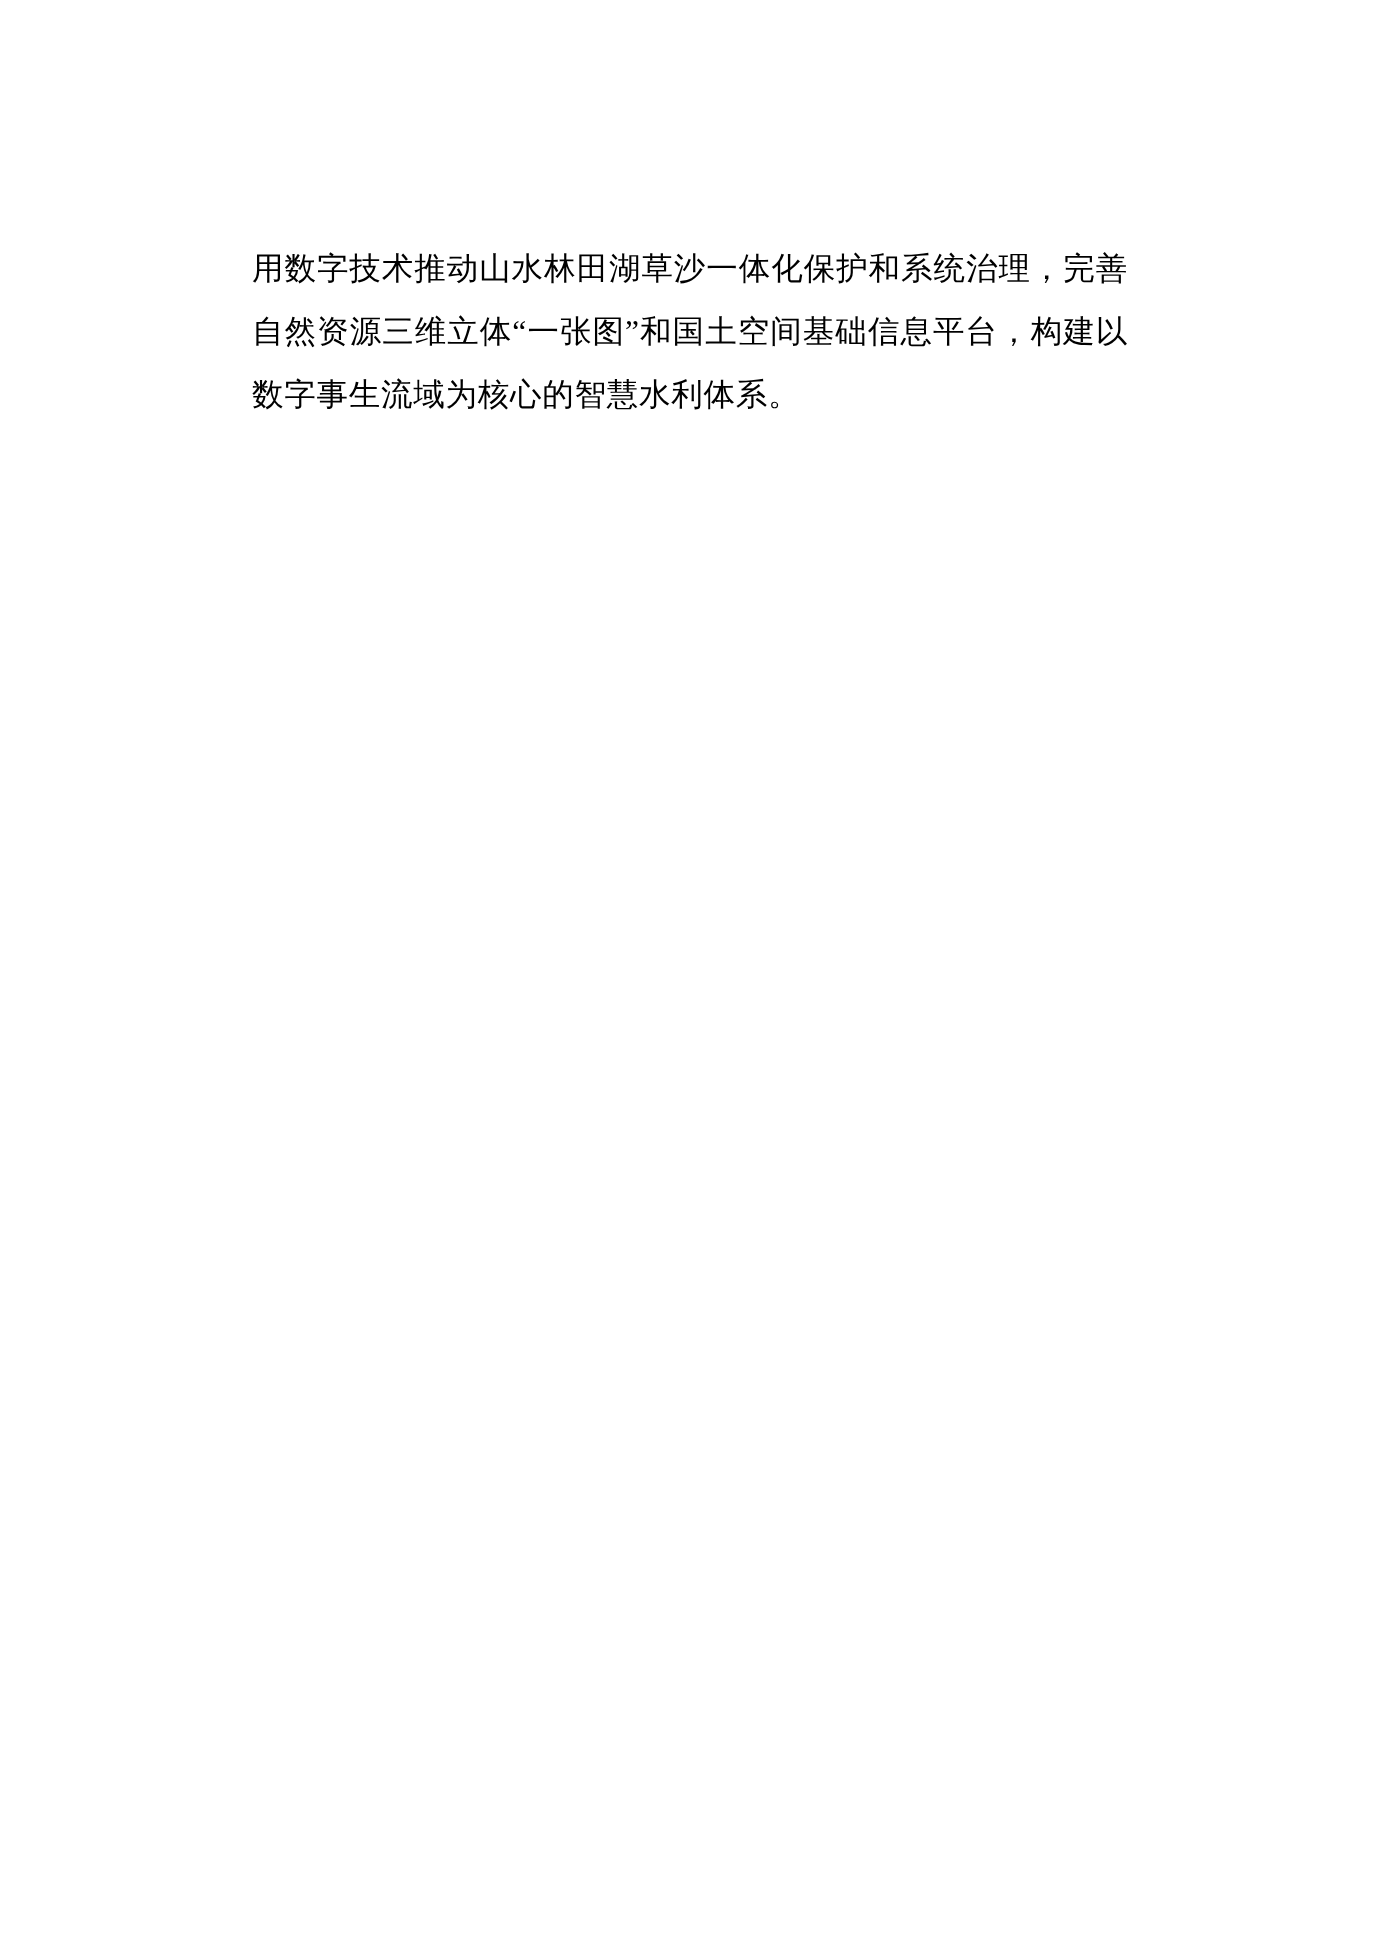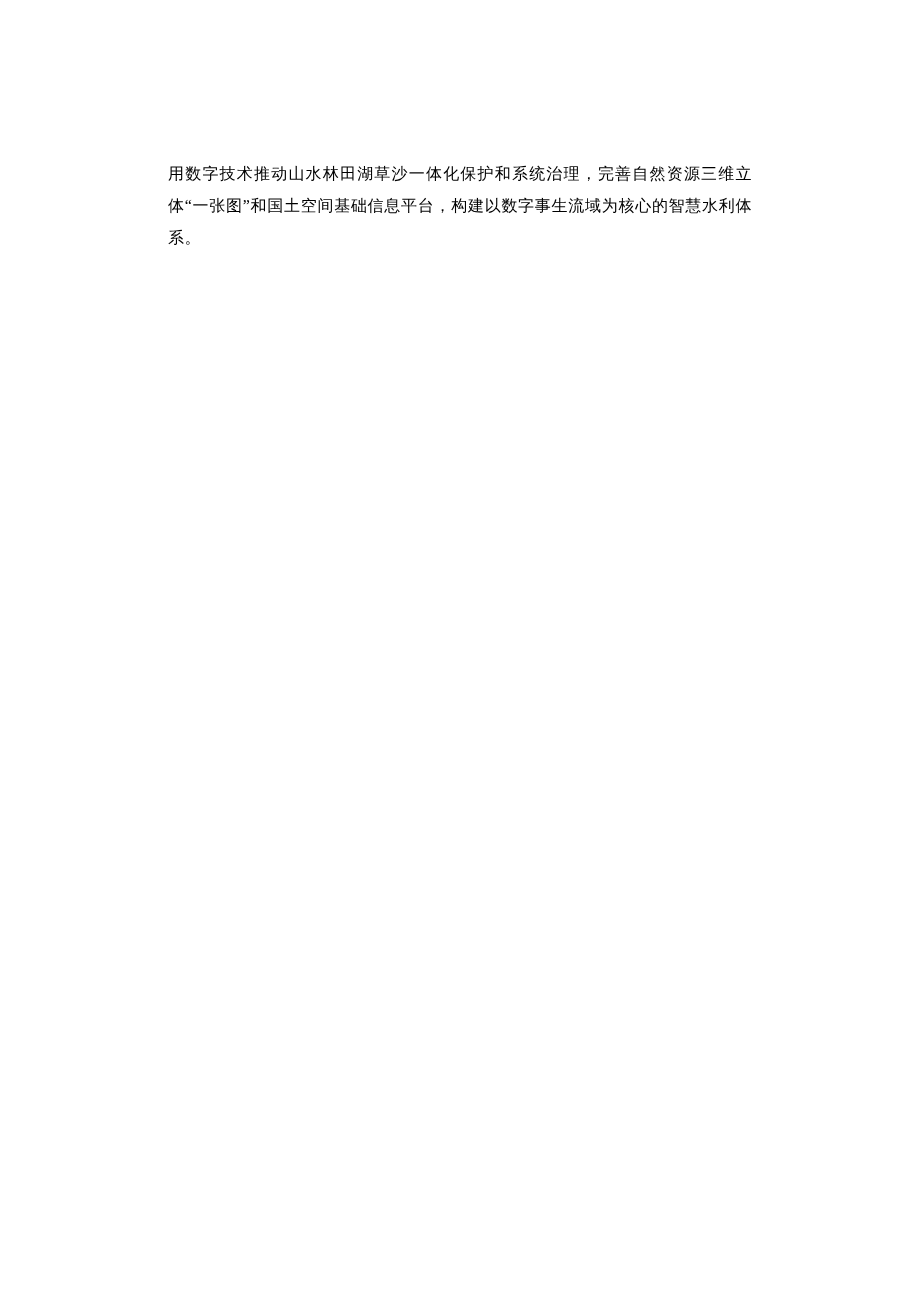--- a/index.html
+++ b/index.html
@@ -14,21 +14,21 @@
       font-family: "SimSun", "宋体", serif;
       position: relative;
     }
     .page-content {
       position: absolute;
       top: 158px;
       left: 168px;
       width: 584px;
     }
     .paragraph {
-      font-size: 16px;
+      font-size: 21px;
       line-height: 2;
       color: #000000;
       text-align: justify;
       letter-spacing: 0.5px;
     }
   </style>
 </head>
 <body>
 
 <div class="page-content">

